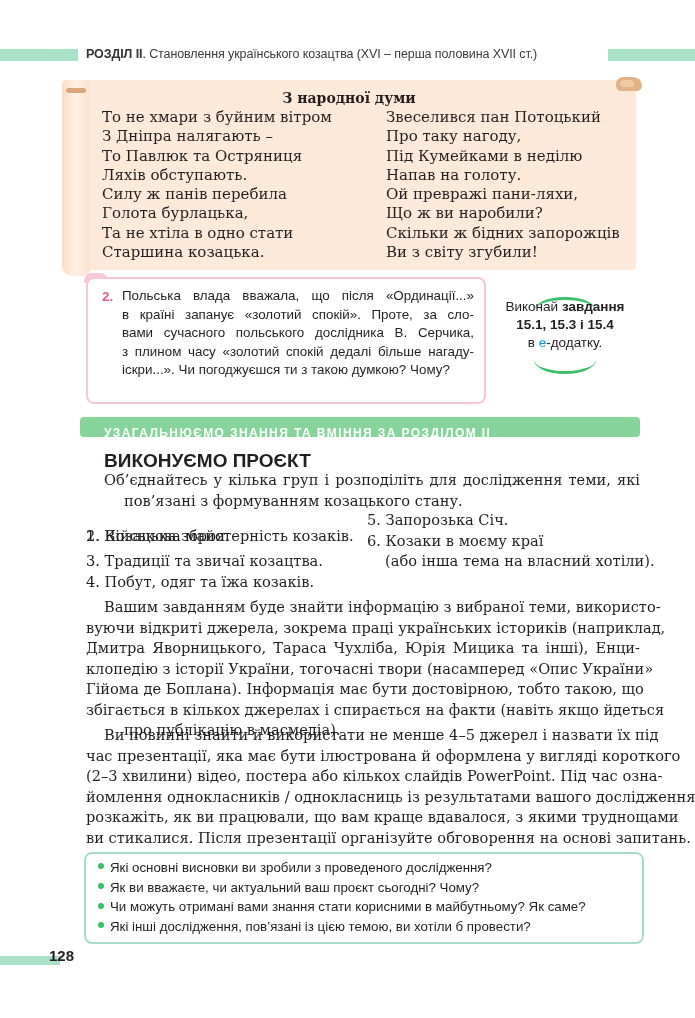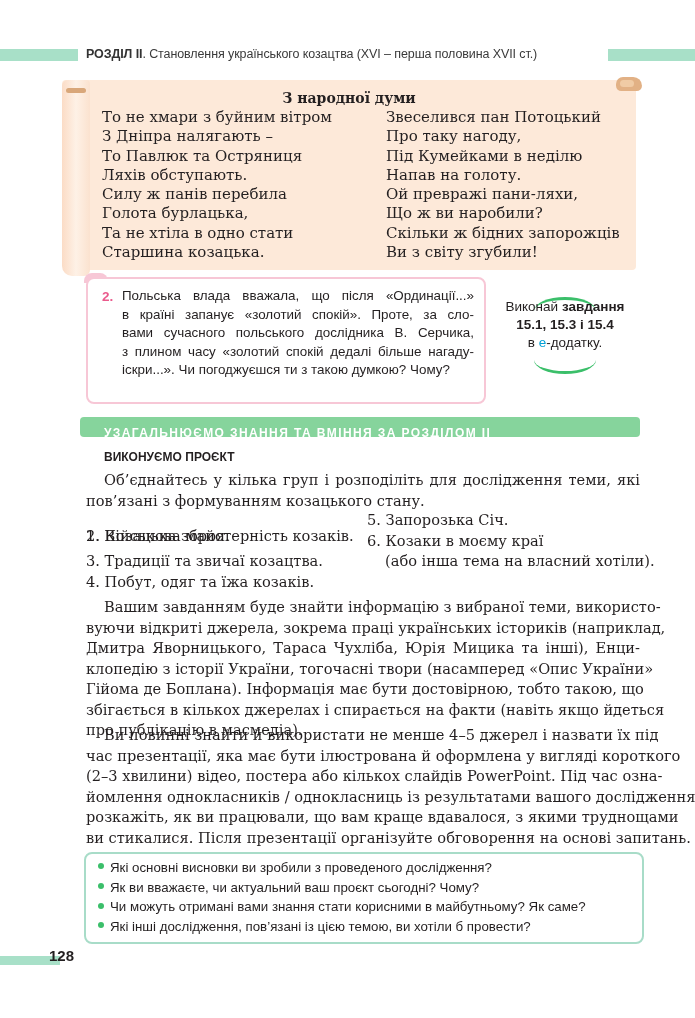--- a/index.html
+++ b/index.html
@@ -37,25 +37,25 @@
   .badge { position: absolute; left: 500px; top: 298px; width: 130px; text-align: center; font-size: 13.5px; line-height: 18px; color: #231f20; }
   .badge b { font-weight: bold; }
   .badge .e { color: #00a0d6; }
   .arc-top { position: absolute; left: 534px; top: 297px; width: 62px; height: 14px; border-top: 3px solid #3bbf6a; border-radius: 50% 50% 0 0 / 100% 100% 0 0; box-sizing: border-box; }
   .arc-bot { position: absolute; left: 534px; top: 360px; width: 62px; height: 14px; border-bottom: 3px solid #3bbf6a; border-radius: 0 0 50% 50% / 0 0 100% 100%; box-sizing: border-box; }
 
   
   .banner { position: absolute; left: 80px; top: 417px; width: 560px; height: 20px; background: #86d49c; border-radius: 4px; }
   .banner-text { position: absolute; left: 104px; top: 420px; font-size: 12px; font-weight: bold; color: #ffffff; letter-spacing: 1.4px; white-space: nowrap; margin-top: 6px; }
 
-  .proj-title { position: absolute; left: 104px; top: 450px; font-size: 12px; font-weight: bold; color: #231f20; }
+  .proj-title { position: absolute; left: 104px; top: 450px; font-size: 19px; font-weight: bold; color: #231f20; }
 
   .body-text { position: absolute; left: 86px; width: 554px; font-size: 14.6px; line-height: 20.5px; }
   .body-text div { white-space: nowrap; text-align: justify; text-align-last: justify; }
-  .body-text div.last { text-align-last: left; }
+  .body-text div.last { text-align-last: left; margin-left: 38px; }
   .body-text div.indent { padding-left: 18px; }
 
   .topics { position: absolute; left: 86px; top: 510px; font-size: 14.6px; line-height: 20.5px; }
   .topics .row { position: absolute; white-space: nowrap; }
 
   
   .qbox { position: absolute; left: 84px; top: 852px; width: 556px; height: 88px; border: 2px solid #a8dcc8; border-radius: 8px; background: #fff; }
   .qlist { position: absolute; left: 98px; top: 858px; font-size: 13.3px; line-height: 19.6px; }
   .qlist div { white-space: nowrap; }
   .bullet { display: inline-block; width: 6px; height: 6px; border-radius: 50%; background: #3bbf6a; margin-right: 6px; vertical-align: middle; position: relative; top: -2px; }

